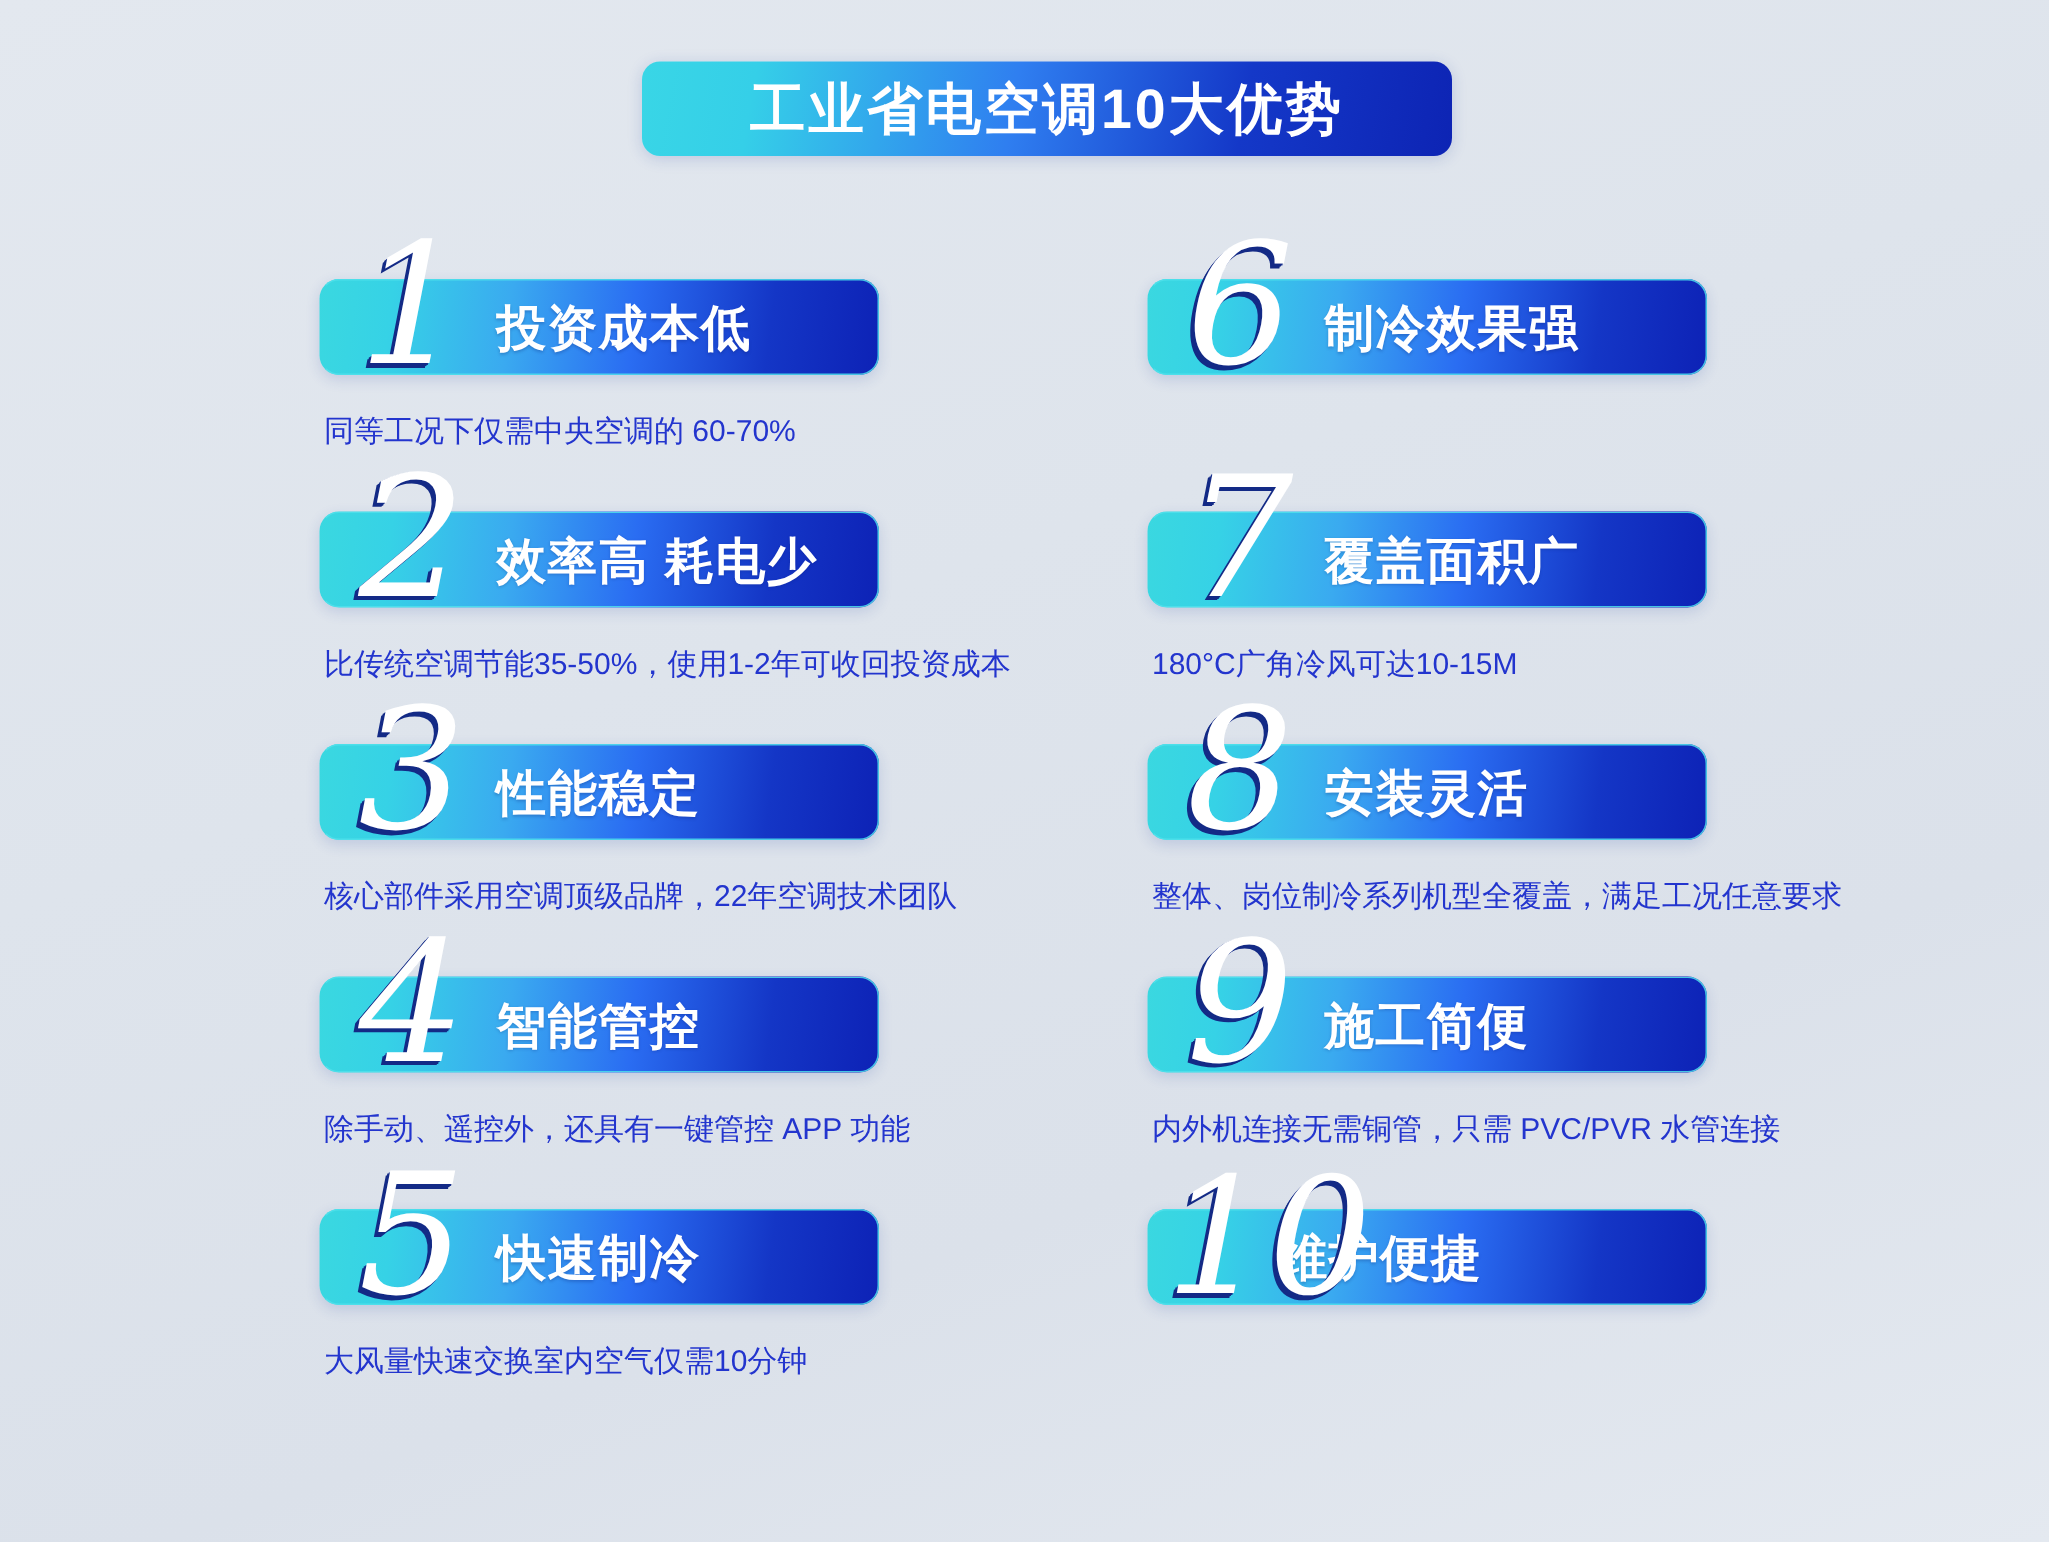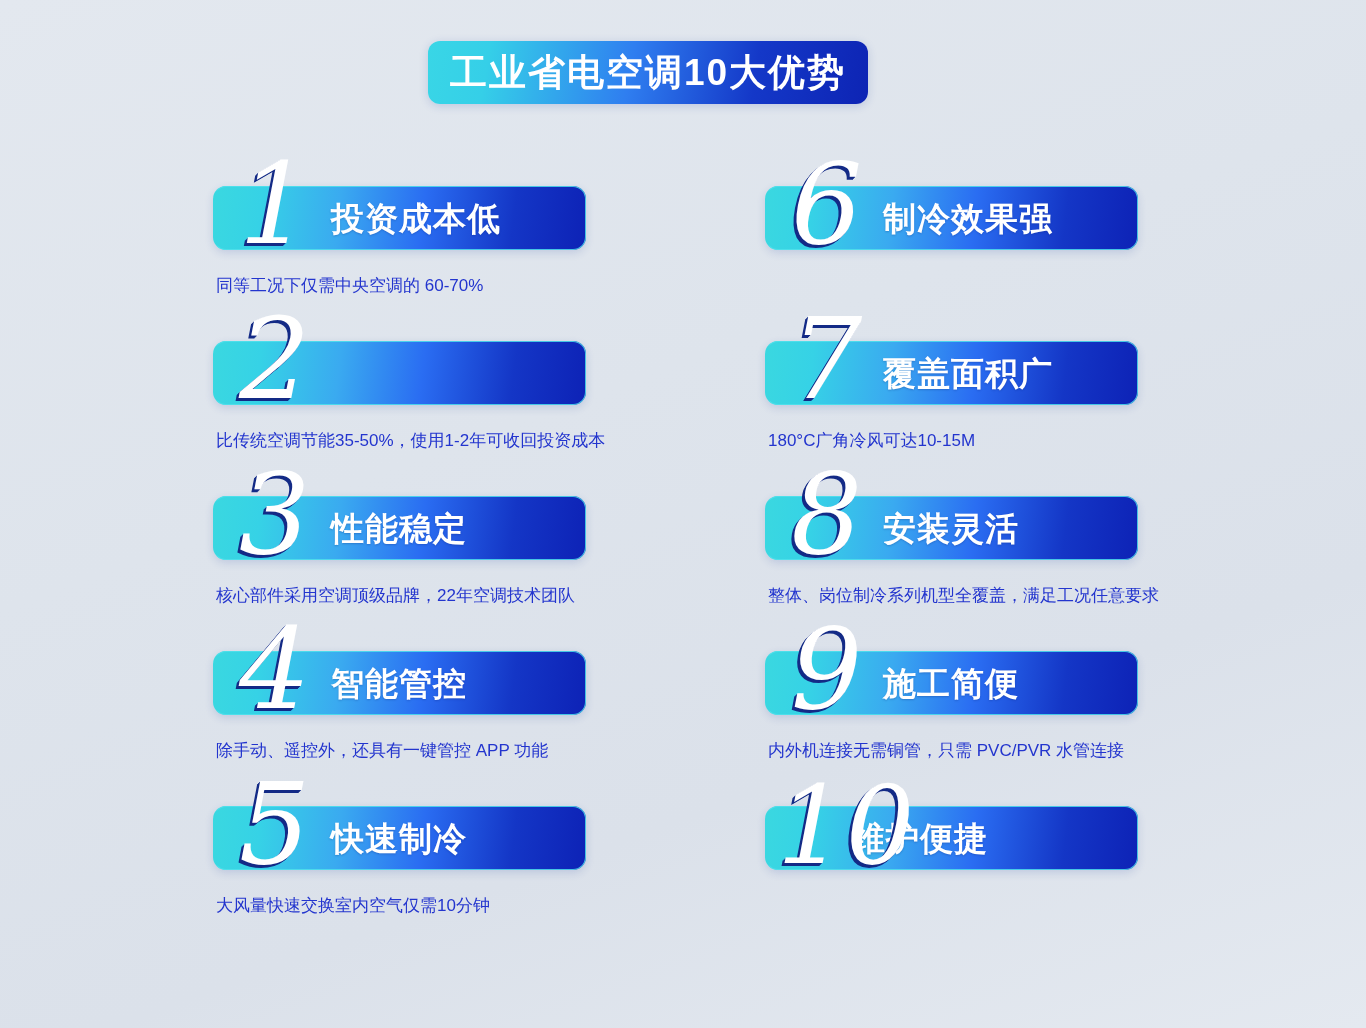--- a/index.html
+++ b/index.html
@@ -13,21 +13,21 @@
     font-family: "Liberation Sans", "DejaVu Sans", sans-serif;
     background: linear-gradient(160deg, #e3e8ef 0%, #dee4ec 40%, #dbe1ea 70%, #e4e9f0 100%);
     position: relative;
   }
 
   
   .title-banner {
     position: absolute;
     left: 428px;
     top: 41px;
-    width: 440px;
+    width: 540px;
     height: 63px;
     border-radius: 12px;
     background: linear-gradient(100deg, #39d6e6 0%, #35cfe8 14%, #2f7ef0 46%, #1438c8 74%, #0d24b4 100%);
     display: flex;
     align-items: center;
     justify-content: center;
     box-shadow: 0 2px 10px rgba(30, 60, 160, 0.18);
   }
   .title-banner-text {
     font-size: 37px;
@@ -112,21 +112,21 @@
     line-height: 1;
     white-space: nowrap;
     text-shadow: 0 1px 2px rgba(10, 30, 110, 0.25);
   }
   .pill-title-wide { margin-left: 87px; }
 
   
   .subtitle {
     margin-top: 25px;
     margin-left: 3px;
-    font-size: 17px;
+    font-size: 20px;
     font-weight: 500;
     color: #2335ce;
     line-height: 1.3;
     white-space: nowrap;
   }
 </style>
 </head>
 <body>
 
 <div class="title-banner">
@@ -139,20 +139,21 @@
     <div class="pill pill-w1">
       <span class="numeral">1</span>
       <span class="pill-title">投资成本低</span>
     </div>
     <div class="subtitle">同等工况下仅需中央空调的 60-70%</div>
   </div>
 
   <div class="item">
     <div class="pill pill-w1">
       <span class="numeral">2</span>
+      <span class="pill-title">效率高 耗电少</span>
     </div>
     <div class="subtitle">比传统空调节能35-50%，使用1-2年可收回投资成本</div>
   </div>
 
   <div class="item">
     <div class="pill pill-w1">
       <span class="numeral">3</span>
       <span class="pill-title">性能稳定</span>
     </div>
     <div class="subtitle">核心部件采用空调顶级品牌，22年空调技术团队</div>

